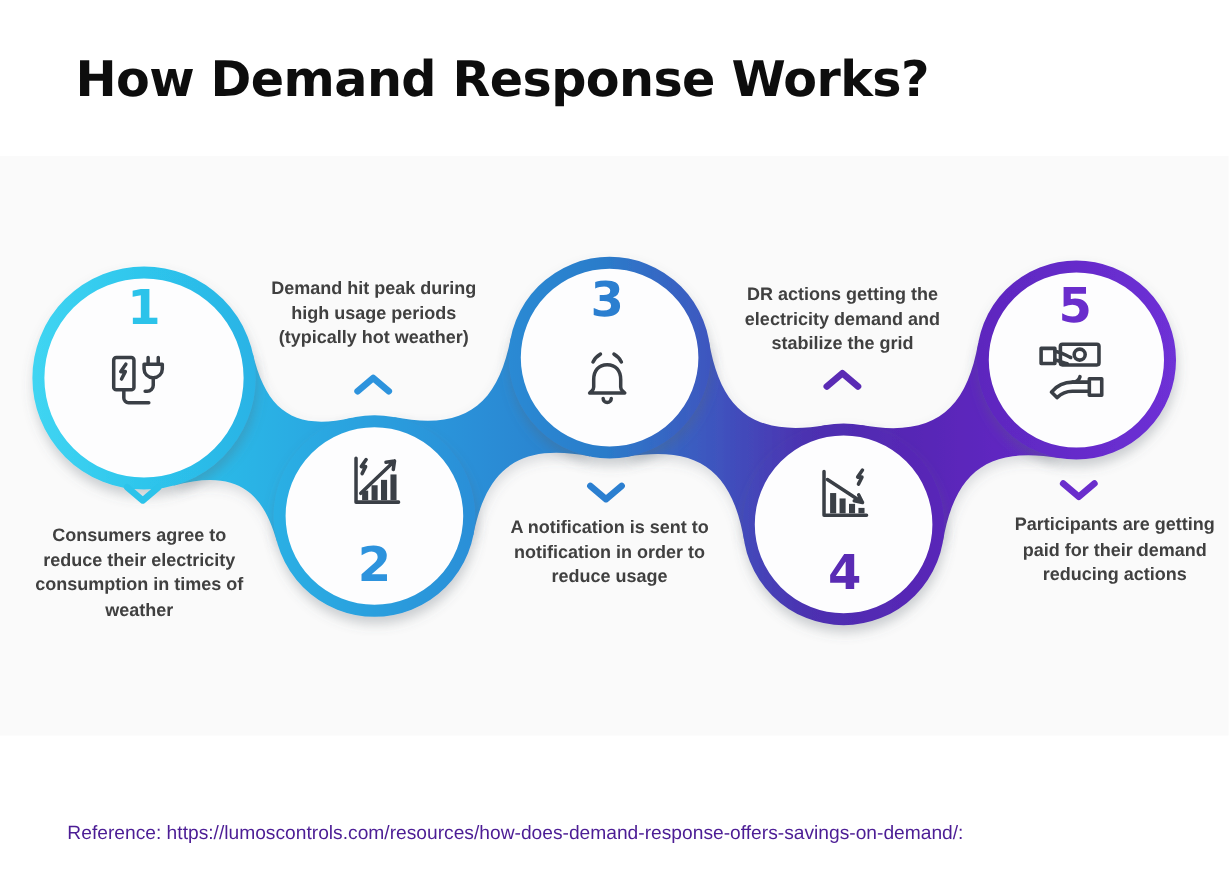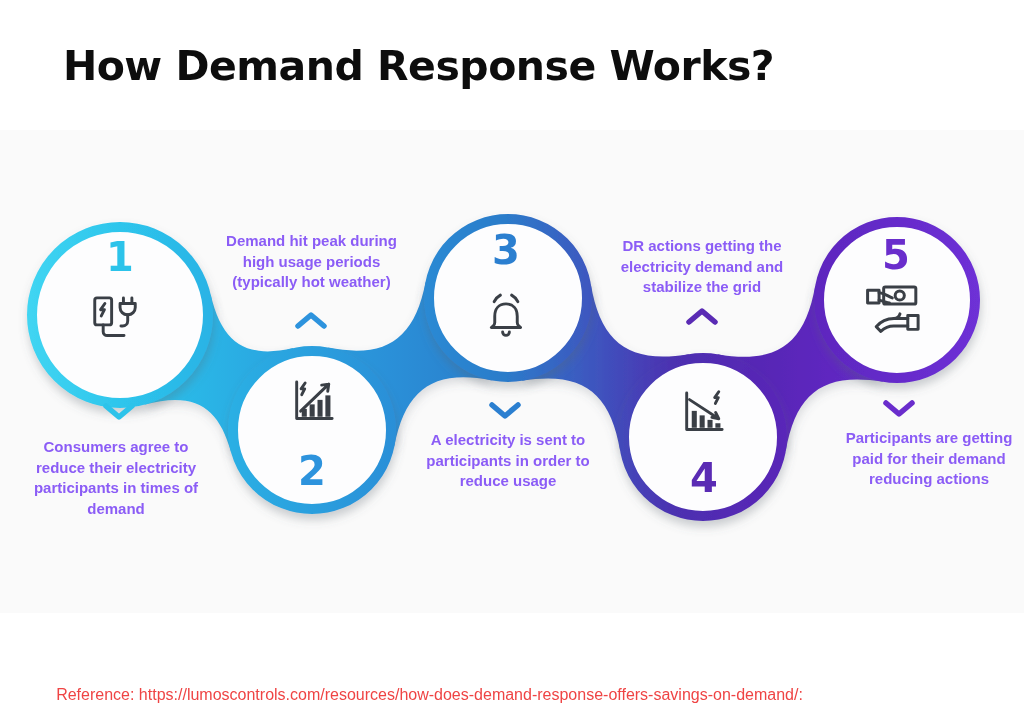--- a/index.html
+++ b/index.html
@@ -9,23 +9,23 @@
          font-family:"DejaVu Sans","Liberation Sans",sans-serif;font-weight:700;font-size:41px;
          letter-spacing:-0.5px;}
   .panel{position:absolute;left:0;top:130px;width:1024px;height:483px;background:#fafafa;}
   #band-svg{position:absolute;left:0;top:0;width:1024px;height:724px;}
   .step{position:absolute;inset:0;}
   .num{position:absolute;width:60px;text-align:center;font-weight:700;font-size:40px;
        font-family:"DejaVu Sans","Liberation Sans",sans-serif;}
   .node-icon{position:absolute;}
   .chev{position:absolute;}
   .step-text{position:absolute;text-align:center;font-size:15px;font-weight:600;line-height:1.38;
-             color:#8b5cf6;}
+             color:#404040;}
   .reference{position:absolute;top:686px;left:0;width:859px;text-align:center;font-size:16px;
-             color:#ef4444;}
+             color:#4c1d95;}
   .ic{stroke:#3a3f46;stroke-width:2.6;fill:none;stroke-linecap:round;stroke-linejoin:round;}
   .icf{fill:#3a3f46;stroke:none;}
 </style>
 </head>
 <body>
 
 <div class="canvas">
 
   <h1 class="title" style="color: rgb(13, 13, 13);">How Demand Response Works?</h1>
 
@@ -71,21 +71,21 @@
       <rect class="ic" x="6" y="7" width="15" height="24" rx="2"></rect>
       <path class="ic" d="M15 12 l-3.8 5.5 h3.4 l-2.8 5.5"></path>
       <path class="ic" d="M13.5 31 v6 a3.5 3.5 0 0 0 3.5 3.5 h15"></path>
       <path class="ic" d="M31.5 7 v5 M39 7 v5"></path>
       <path class="ic" d="M28.5 12 h13.5 v3.5 a6.5 6.5 0 0 1 -6.5 6.5 h-0.5 a6.5 6.5 0 0 1 -6.5 -6.5 z"></path>
       <path class="ic" d="M35.3 22 v5.5 a4.5 4.5 0 0 1 -4.5 4.5 h-1.5"></path>
     </svg>
     <svg class="chev" style="left:101px;top:402px;" width="36" height="20">
       <polyline points="5,4 18,15 31,4" fill="none" stroke-width="5.5" stroke-linecap="round" stroke-linejoin="round" stroke="#2cc3ea"></polyline>
     </svg>
-    <div class="step-text" style="left:26px;top:437px;width:180px;">Consumers agree to reduce their electricity participants in times of demand</div>
+    <div class="step-text" style="left:26px;top:437px;width:180px;">Consumers agree to reduce their electricity consumption in times of weather</div>
   </div>
 
   <div class="step">
     <div class="step-text" style="left:224px;top:231px;width:175px;">Demand hit peak during high usage periods (typically hot weather)</div>
     <svg class="chev" style="left:293px;top:310px;" width="36" height="20">
       <polyline points="5,16 18,5 31,16" fill="none" stroke-width="5.5" stroke-linecap="round" stroke-linejoin="round" stroke="#2d93dd"></polyline>
     </svg>
     <svg class="node-icon" style="left:286px;top:374px;" width="54" height="54" viewBox="0 0 48 48">
       <path class="ic" d="M9.5 7 V39.5 H41"></path>
       <rect class="icf" x="14" y="31" width="4.5" height="7"></rect>
@@ -101,21 +101,21 @@
   <div class="step">
     <div class="num" style="left: 476px; top: 227px; color: rgb(43, 127, 208);">3</div>
     <svg class="node-icon" style="left:479px;top:287px;" width="54" height="54" viewBox="0 0 48 48">
       <path class="ic" d="M24 15 c-6.5 0 -10 4.6 -10 11 v5.5 c0 1.1 -0.5 2.1 -1.3 2.9 L11 36 h26 l-1.7 -1.6 c-0.8 -0.8 -1.3 -1.8 -1.3 -2.9 V26 c0 -6.4 -3.5 -11 -10 -11 z"></path>
       <path class="ic" d="M21 40 a3 3 0 0 0 6 0"></path>
       <path class="ic" d="M13.5 13 a13 13 0 0 1 5.5 -5.8 M34.5 13 a13 13 0 0 0 -5.5 -5.8" stroke-width="2.2"></path>
     </svg>
     <svg class="chev" style="left:487px;top:401px;" width="36" height="20">
       <polyline points="5,4 18,15 31,4" fill="none" stroke-width="5.5" stroke-linecap="round" stroke-linejoin="round" stroke="#2b7fd0"></polyline>
     </svg>
-    <div class="step-text" style="left:416px;top:430px;width:184px;">A electricity is sent to participants in order to reduce usage</div>
+    <div class="step-text" style="left:416px;top:430px;width:184px;">A notification is sent to notification in order to reduce usage</div>
   </div>
 
   <div class="step">
     <div class="step-text" style="left:617px;top:236px;width:170px;">DR actions getting the electricity demand and stabilize the grid</div>
     <svg class="chev" style="left:684px;top:306px;" width="36" height="20">
       <polyline points="5,16 18,5 31,16" fill="none" stroke-width="5.5" stroke-linecap="round" stroke-linejoin="round" stroke="#5a2bb4"></polyline>
     </svg>
     <svg class="node-icon" style="left:676px;top:385px;" width="54" height="54" viewBox="0 0 48 48">
       <path class="ic" d="M9.5 7 V39.5 H41"></path>
       <rect class="icf" x="14" y="23" width="4.5" height="15"></rect>

